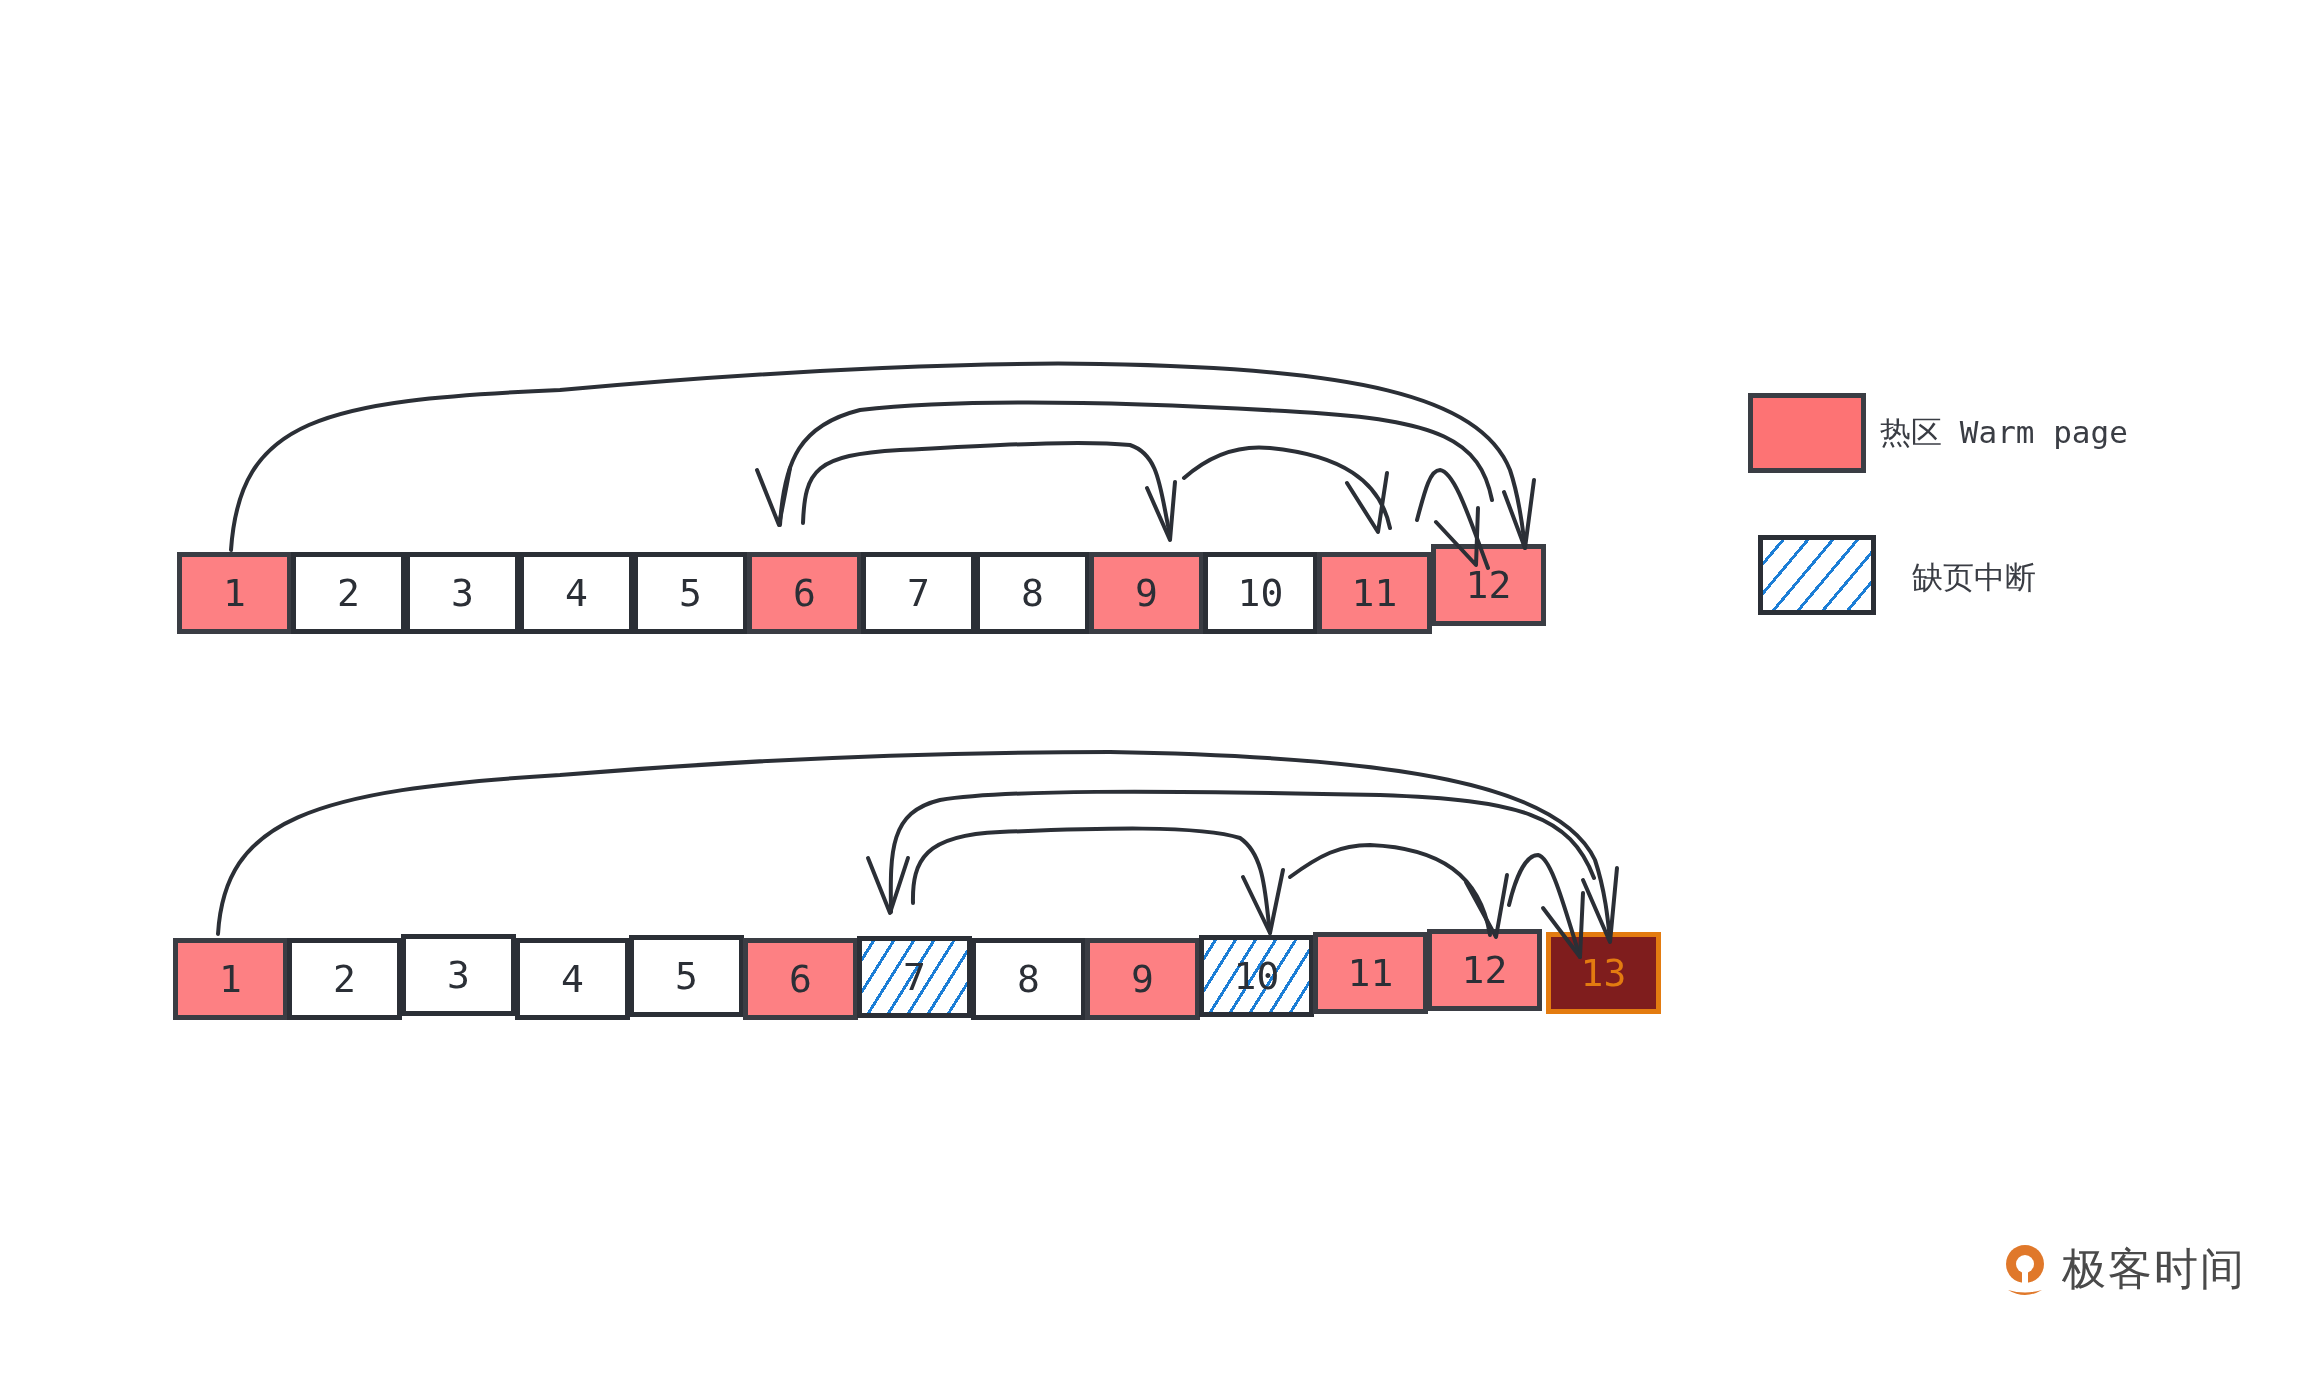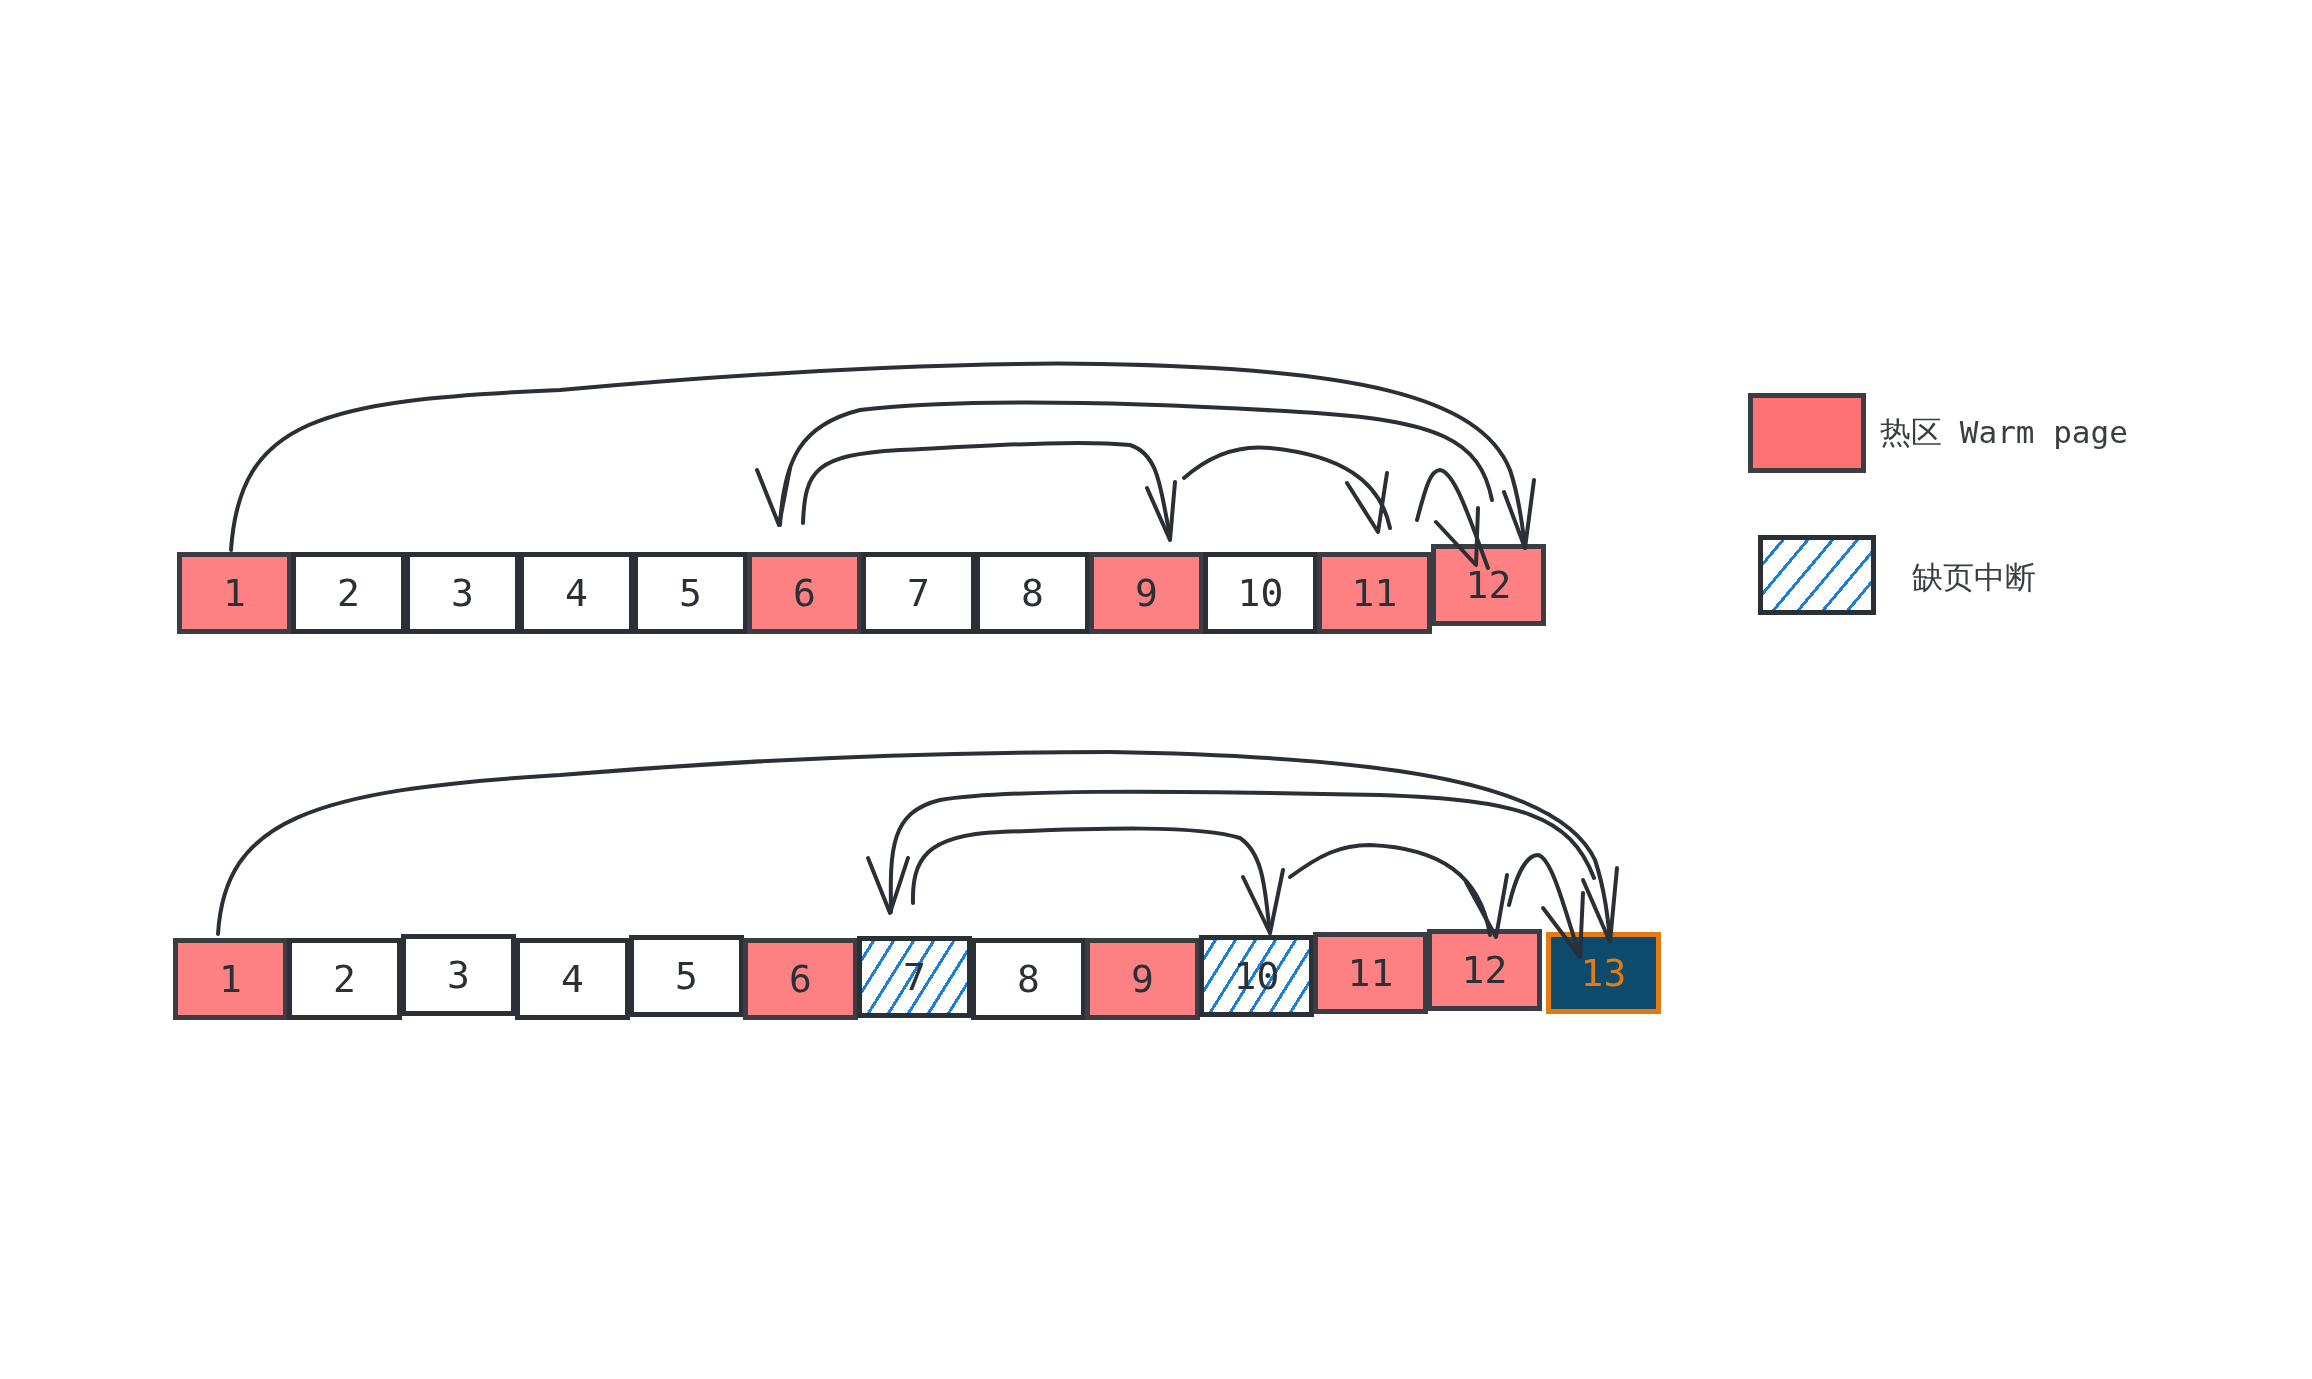--- a/index.html
+++ b/index.html
@@ -15,21 +15,21 @@
     margin-left: -1px;
     display: flex; align-items: center; justify-content: center;
     font-family: "DejaVu Sans Mono", monospace; font-size: 38px; color: #2b2f36;
     background: #ffffff;
   }
   .page.warm { background: #fd8083; border-color: #3a3d44; }
   .page.fault {
     background-color: #ffffff;
     background-image: repeating-linear-gradient(-58deg, transparent 0 14px, #1c7ed6 14px 17px);
   }
-  .page.new { border-color: #e37b10; color: #e37b10; background: #0c4a6e; }
+  .page.new { border-color: #e37b10; color: #e37b10; background: #7f1d1d; }
   .page .num { position: relative; z-index: 1; }
   .legend-swatch { position: absolute; box-sizing: border-box; width: 118px; height: 80px; border: 5px solid #3a3d44; }
   .legend-swatch.warm { background: #fd7374; }
   .legend-swatch.fault { background-color:#fff;
     background-image: repeating-linear-gradient(-50deg, transparent 0 16px, #1c7ed6 16px 19px); border-color:#2b2f36; }
   .legend-label { position: absolute; font-size: 31px; color: #3a3d44; white-space: nowrap; }
   .note { position: absolute; color: #e37b10; font-size: 38px; line-height: 58px; white-space: nowrap; }
   .brand { position: absolute; display: flex; align-items: center; }
   .brand-text { font-size: 44px; color: #4a4a4a; margin-left: 14px; letter-spacing: 2px; }
 </style>
@@ -167,14 +167,23 @@
   <div class="legend-swatch warm" style="left:1748px; top:393px;"></div>
   <div class="legend-label" style="left:1880px; top:412px;">
     <span>热区</span>
     <span class="mono" style="font-family:'DejaVu Sans Mono', monospace; margin-left:8px;">Warm page</span>
   </div>
 
   <div class="legend-swatch fault" style="left:1758px; top:535px;"></div>
   <div class="legend-label" style="left:1912px; top:557px;text-align:right;">缺页中断</div>
 
 
+  <div class="brand" style="left:2002px; top:1240px;">
+    <svg width="46" height="56" viewBox="0 0 46 56">
+      <circle cx="23" cy="22" r="19" fill="#e0782a"></circle>
+      <circle cx="23" cy="22" r="9" fill="#ffffff"></circle>
+      <path d="M20 22 L26 22 L26 44 L20 44 Z" fill="#ffffff"></path>
+      <path d="M6 48 Q23 58 40 48 Q23 53 6 48 Z" fill="#e0782a"></path>
+    </svg>
+    <span class="brand-text">极客时间</span>
+  </div>
 
 </div>
 
 </body></html>

